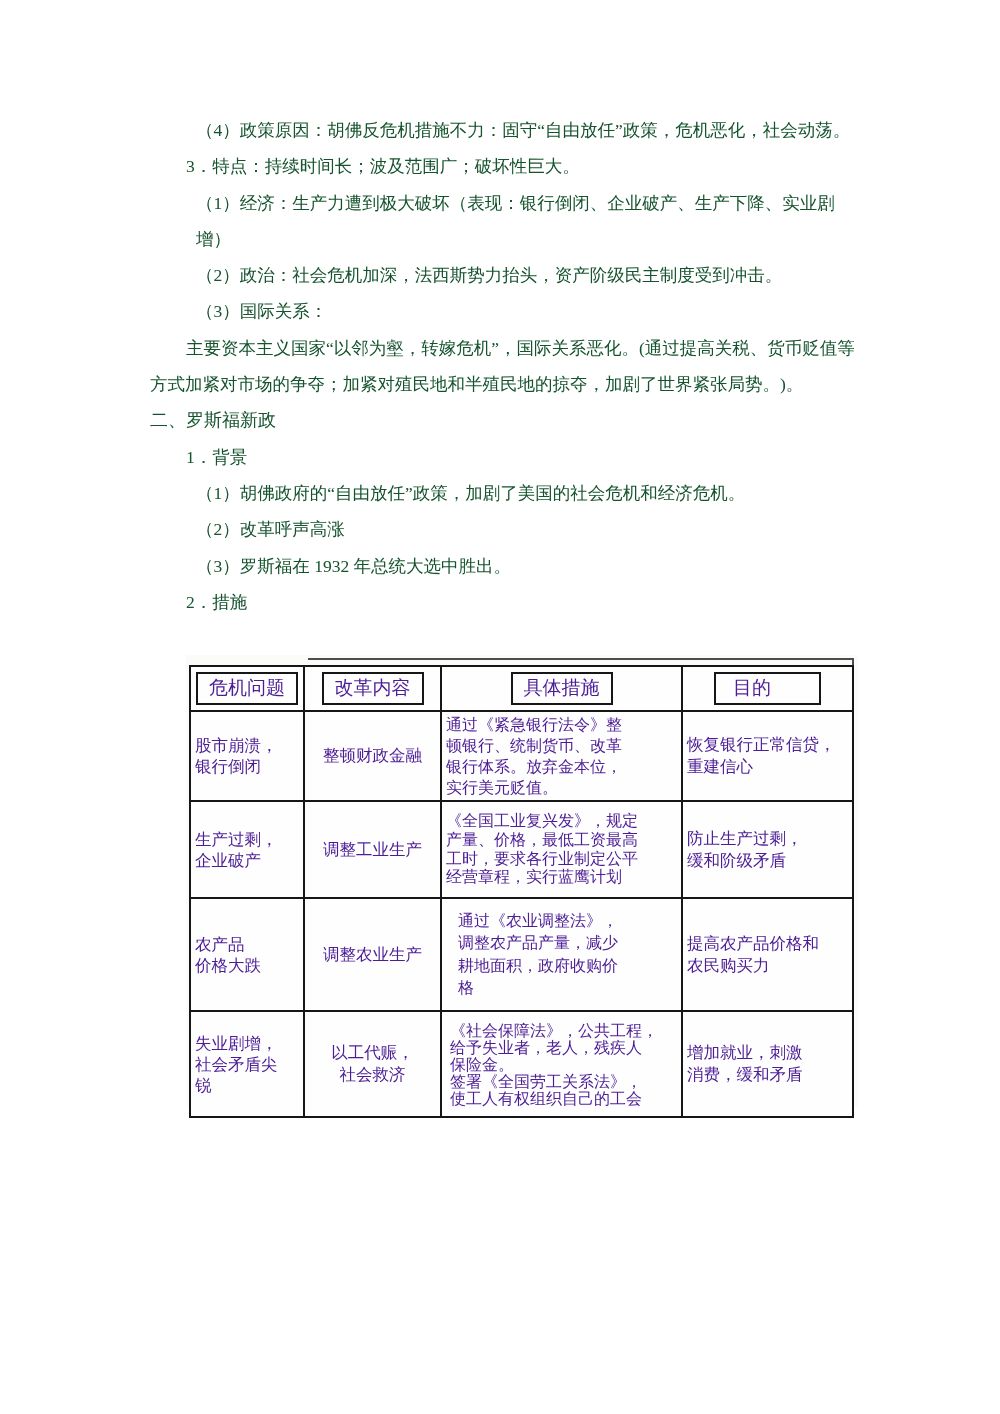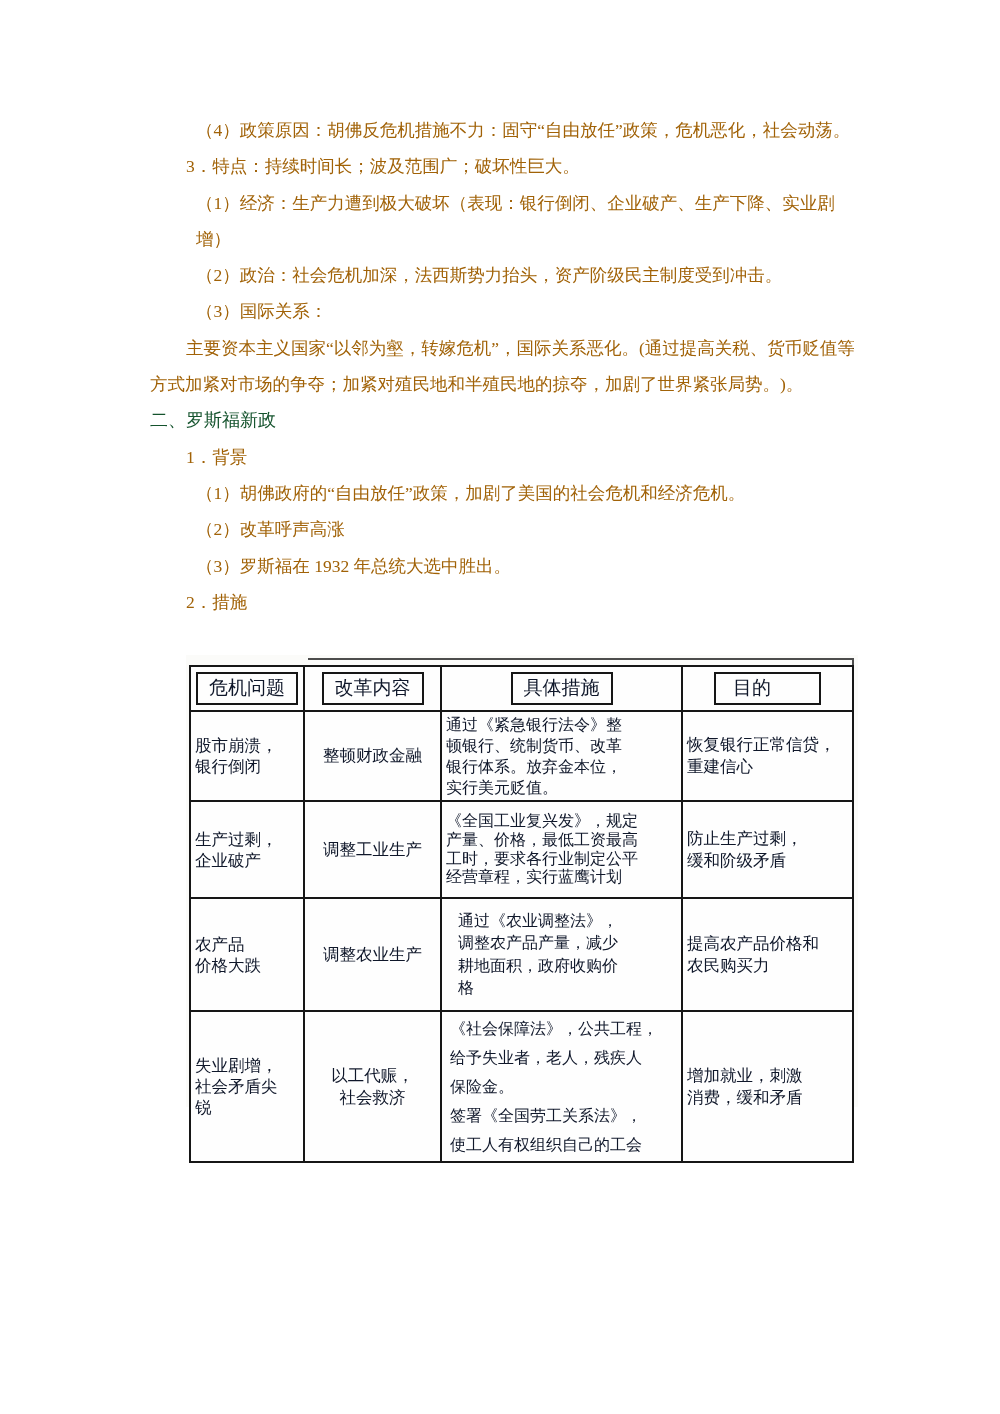--- a/index.html
+++ b/index.html
@@ -16,21 +16,21 @@
     position: absolute;
     left: 150px;
     top: 112px;
     width: 710px;
   }
   .ln {
     margin: 0;
     font-size: 17.5px;
     line-height: 36.3px;
     white-space: pre-line;
-    color: #a16207;
+    color: #14532d;
   }
   .ind1 { padding-left: 36px; }
   .ind2 { padding-left: 46px; }
   .para-flow { text-indent: 36px; }
   .bold { font-weight: normal; font-size: 18px; color: #14532d; }
 
   
   .table-wrap {
     position: absolute;
     left: 186px;
@@ -56,21 +56,21 @@
     background: #4d4d4d;
   }
   table.measures {
     position: absolute;
     left: 3px;
     top: 10px;
     border-collapse: collapse;
     table-layout: fixed;
     width: 663px;
     background: #fefefe;
-    color: #0f172a;
+    color: #4c1d95;
   }
   table.measures td {
     border: 2px solid #161616;
     white-space: pre-line;
     padding: 2px 4px;
     vertical-align: middle;
   }
   tr.hrow td { height: 39px; text-align: center; vertical-align: middle; }
   .hbox {
     display: inline-block;
@@ -84,21 +84,21 @@
   td.c1 { font-size: 16.5px; line-height: 21px; padding-left: 7px; text-align: left; }
   td.c2 { font-size: 16.5px; line-height: 22px; text-align: center; }
   td.c3 { font-size: 16px;   line-height: 21px; padding-left: 10px; text-align: left; }
   td.c4 { font-size: 16.5px; line-height: 22px; padding-left: 13px; text-align: left; }
   tr.r1 td { height: 79px; border-radius: 22px; }
   tr.r2 td { height: 91px; }
   tr.r3 td { height: 107px; }
   tr.r4 td { height: 100px; }
   tr.r2 td.c3 { line-height: 18.8px; }
   tr.r3 td.c3 { line-height: 22.5px; padding-left: 16px; }
-  tr.r4 td.c3 { line-height: 29px; padding-left: 8px; }
+  tr.r4 td.c3 { line-height: 17px; padding-left: 8px; }
 
   .closing {
     position: absolute;
     left: 150px;
     top: 1119px;
     font-size: 17.5px;
     line-height: 36px;
     color: #262626;
   }
   .ul {

